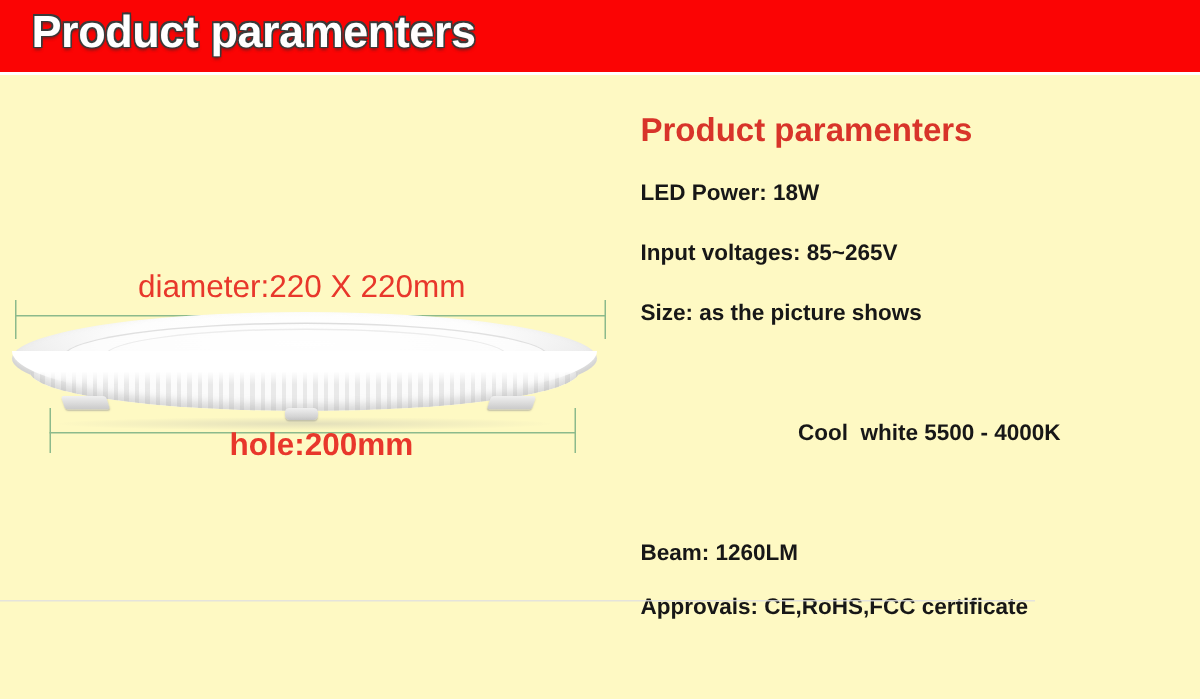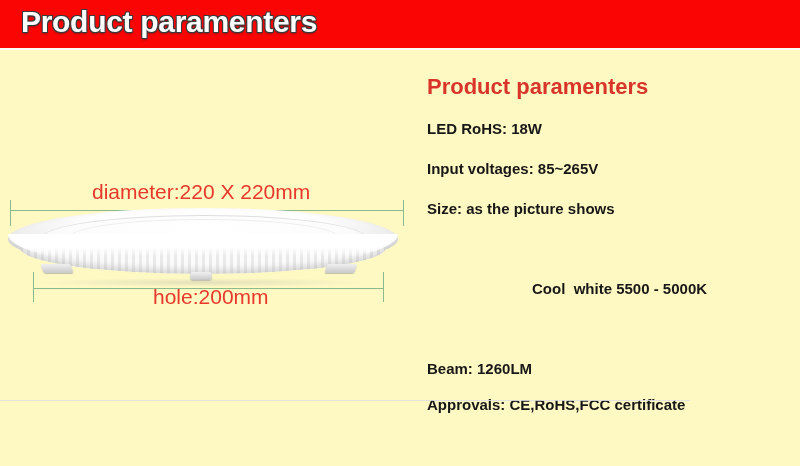--- a/index.html
+++ b/index.html
@@ -64,21 +64,21 @@
   
   .dim-label {
     position: absolute;
     color: #e8372b;
     font-size: 21px;
     font-weight: normal;
     white-space: nowrap;
     font-family: "Liberation Sans", sans-serif;
   }
   #diameter-label { left: 92px; top: 124px; }
-  #hole-label     { left: 153px; top: 229px; }
+  #hole-label     { left: 153px; top: 229px; font-weight: bold; }
 
   
   .dim-line {
     position: absolute;
     height: 1px;
     background: #8cba8c;
   }
   .dim-tick {
     position: absolute;
     width: 1px;
@@ -271,24 +271,24 @@
     <div class="dim-line" id="hole-line"></div>
     <div class="dim-tick" id="hole-tick-l"></div>
     <div class="dim-tick" id="hole-tick-r"></div>
 
     <div class="dim-label" id="hole-label">hole:200mm</div>
   </div>
 
   <div id="spec-panel">
     <div id="spec-title">Product paramenters</div>
 
-    <div class="spec-line" id="spec-0">LED RoHS: 18W</div>
+    <div class="spec-line" id="spec-0">LED Power: 18W</div>
     <div class="spec-line" id="spec-1">Input voltages: 85~265V</div>
     <div class="spec-line" id="spec-2">Size: as the picture shows</div>
-    <div class="spec-line" id="spec-4">Cool  white 5500 - 5000K</div>
+    <div class="spec-line" id="spec-4">Cool  white 5500 - 4000K</div>
     <div class="spec-line" id="spec-6">Beam: 1260LM</div>
     <div class="spec-line" id="spec-7">Approvals: CE,RoHS,FCC certificate</div>
   </div>
 
   <div id="seam"></div>
 
 
 </div>
 
 </body></html>

